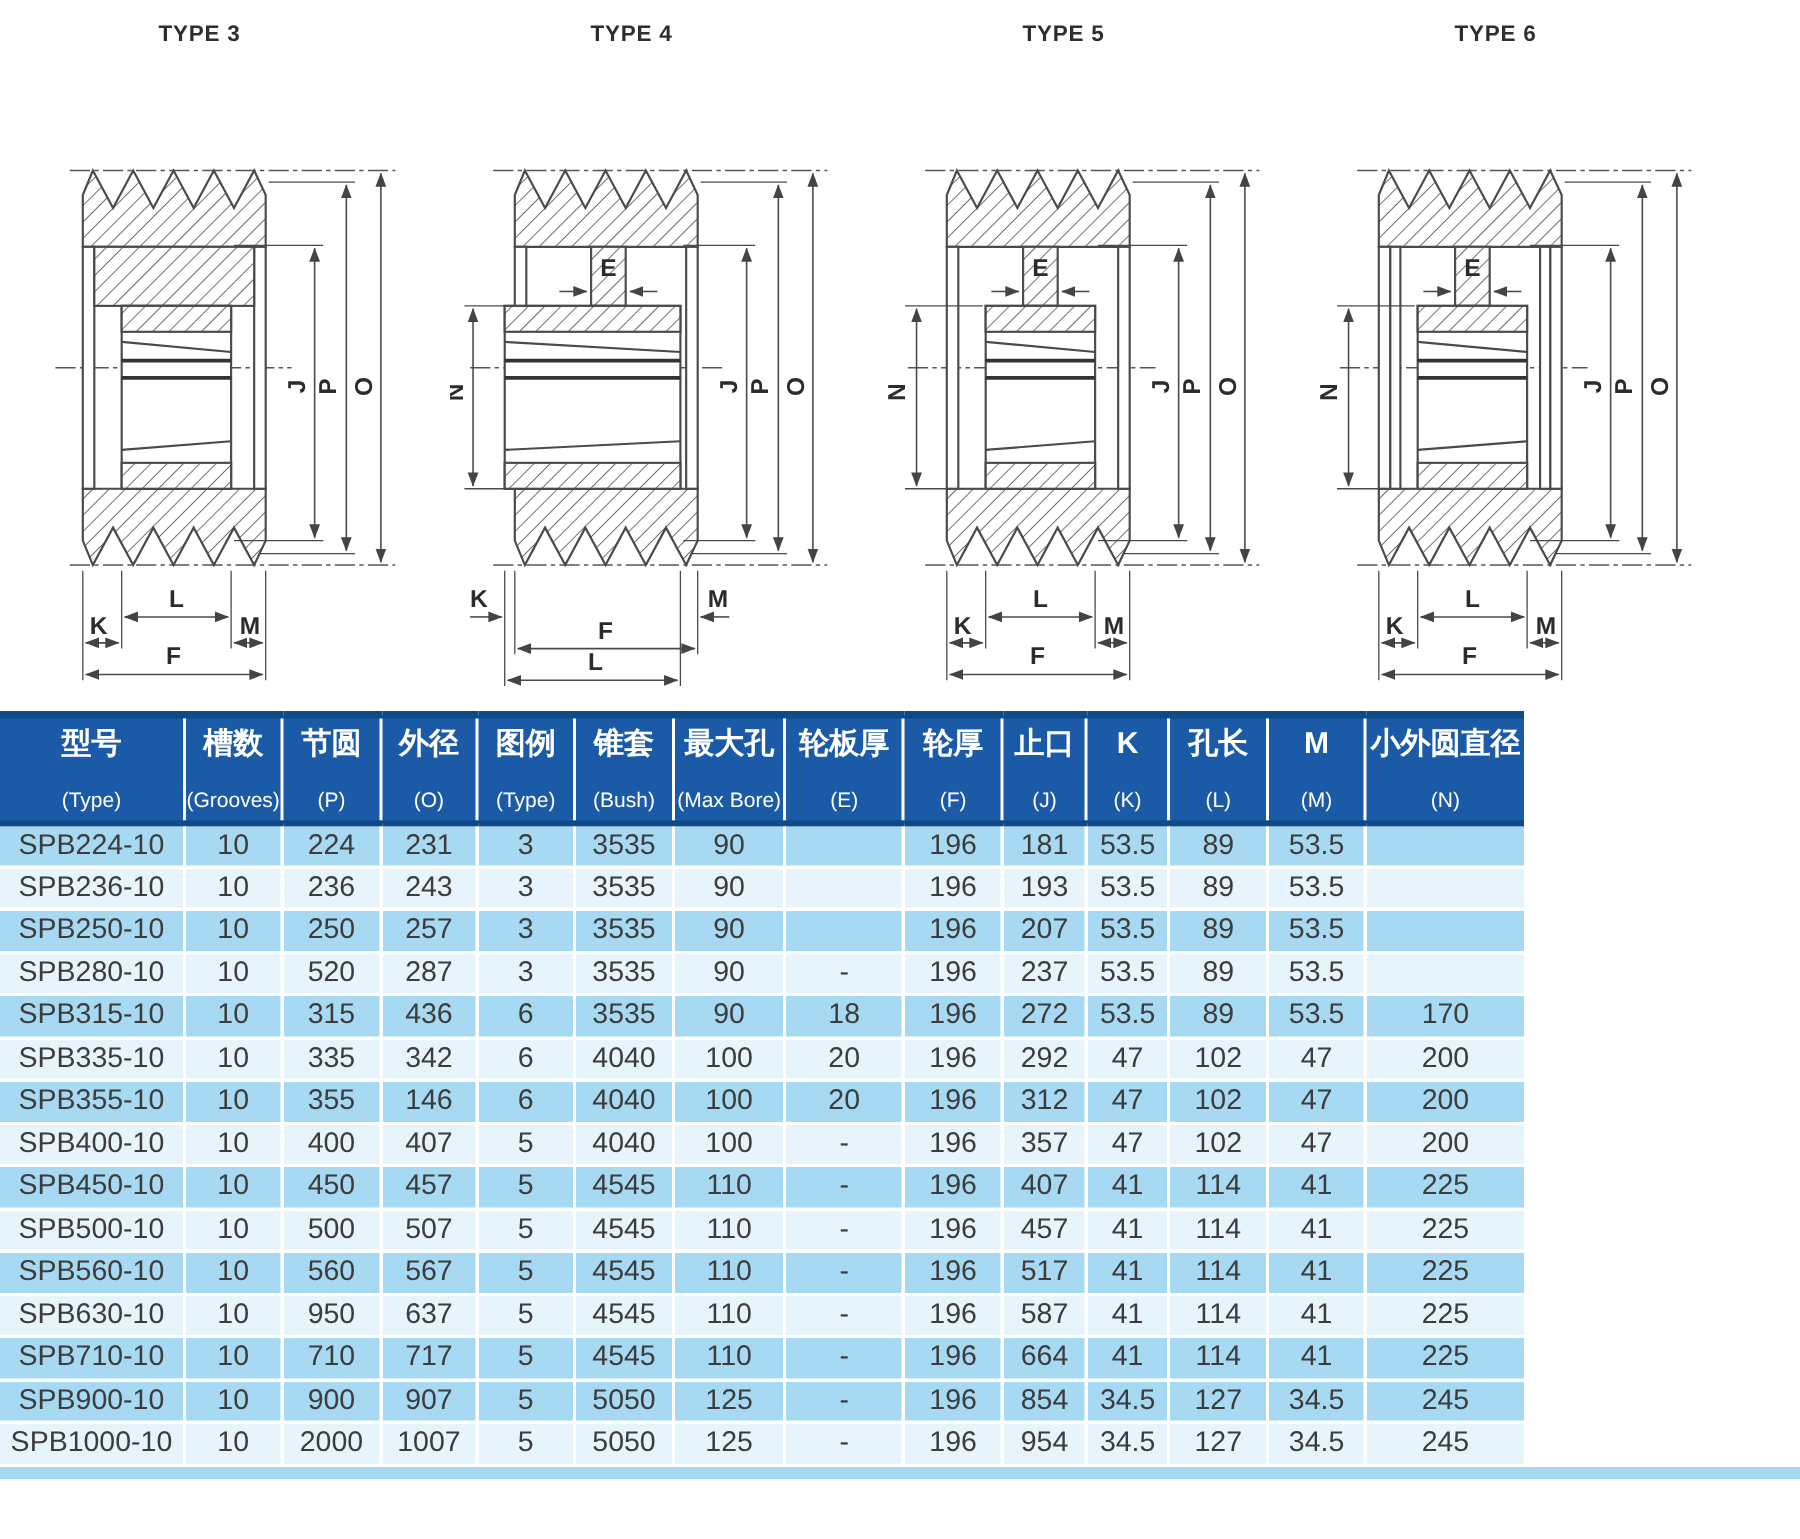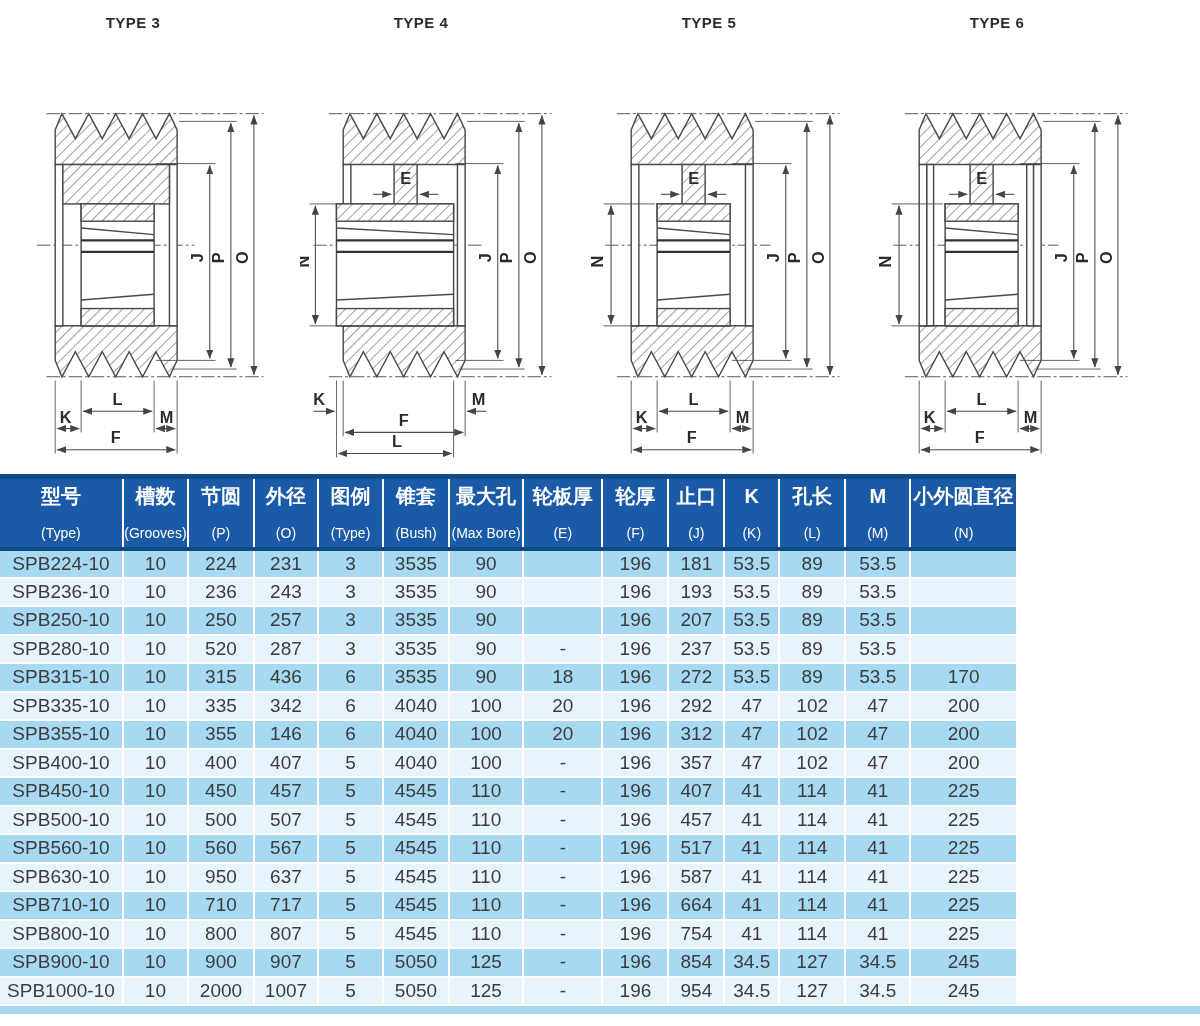--- a/index.html
+++ b/index.html
@@ -577,36 +577,20 @@
           <td>4545</td>
           <td>110</td>
           <td>-</td>
           <td>196</td>
           <td>664</td>
           <td>41</td>
           <td>114</td>
           <td>41</td>
           <td>225</td>
         </tr>
-        <tr class="even">
-          <td>SPB800-10</td>
-          <td>10</td>
-          <td>800</td>
-          <td>807</td>
-          <td>5</td>
-          <td>4545</td>
-          <td>110</td>
-          <td>-</td>
-          <td>196</td>
-          <td>754</td>
-          <td>41</td>
-          <td>114</td>
-          <td>41</td>
-          <td>225</td>
-        </tr>
         <tr class="odd">
           <td>SPB900-10</td>
           <td>10</td>
           <td>900</td>
           <td>907</td>
           <td>5</td>
           <td>5050</td>
           <td>125</td>
           <td>-</td>
           <td>196</td>

